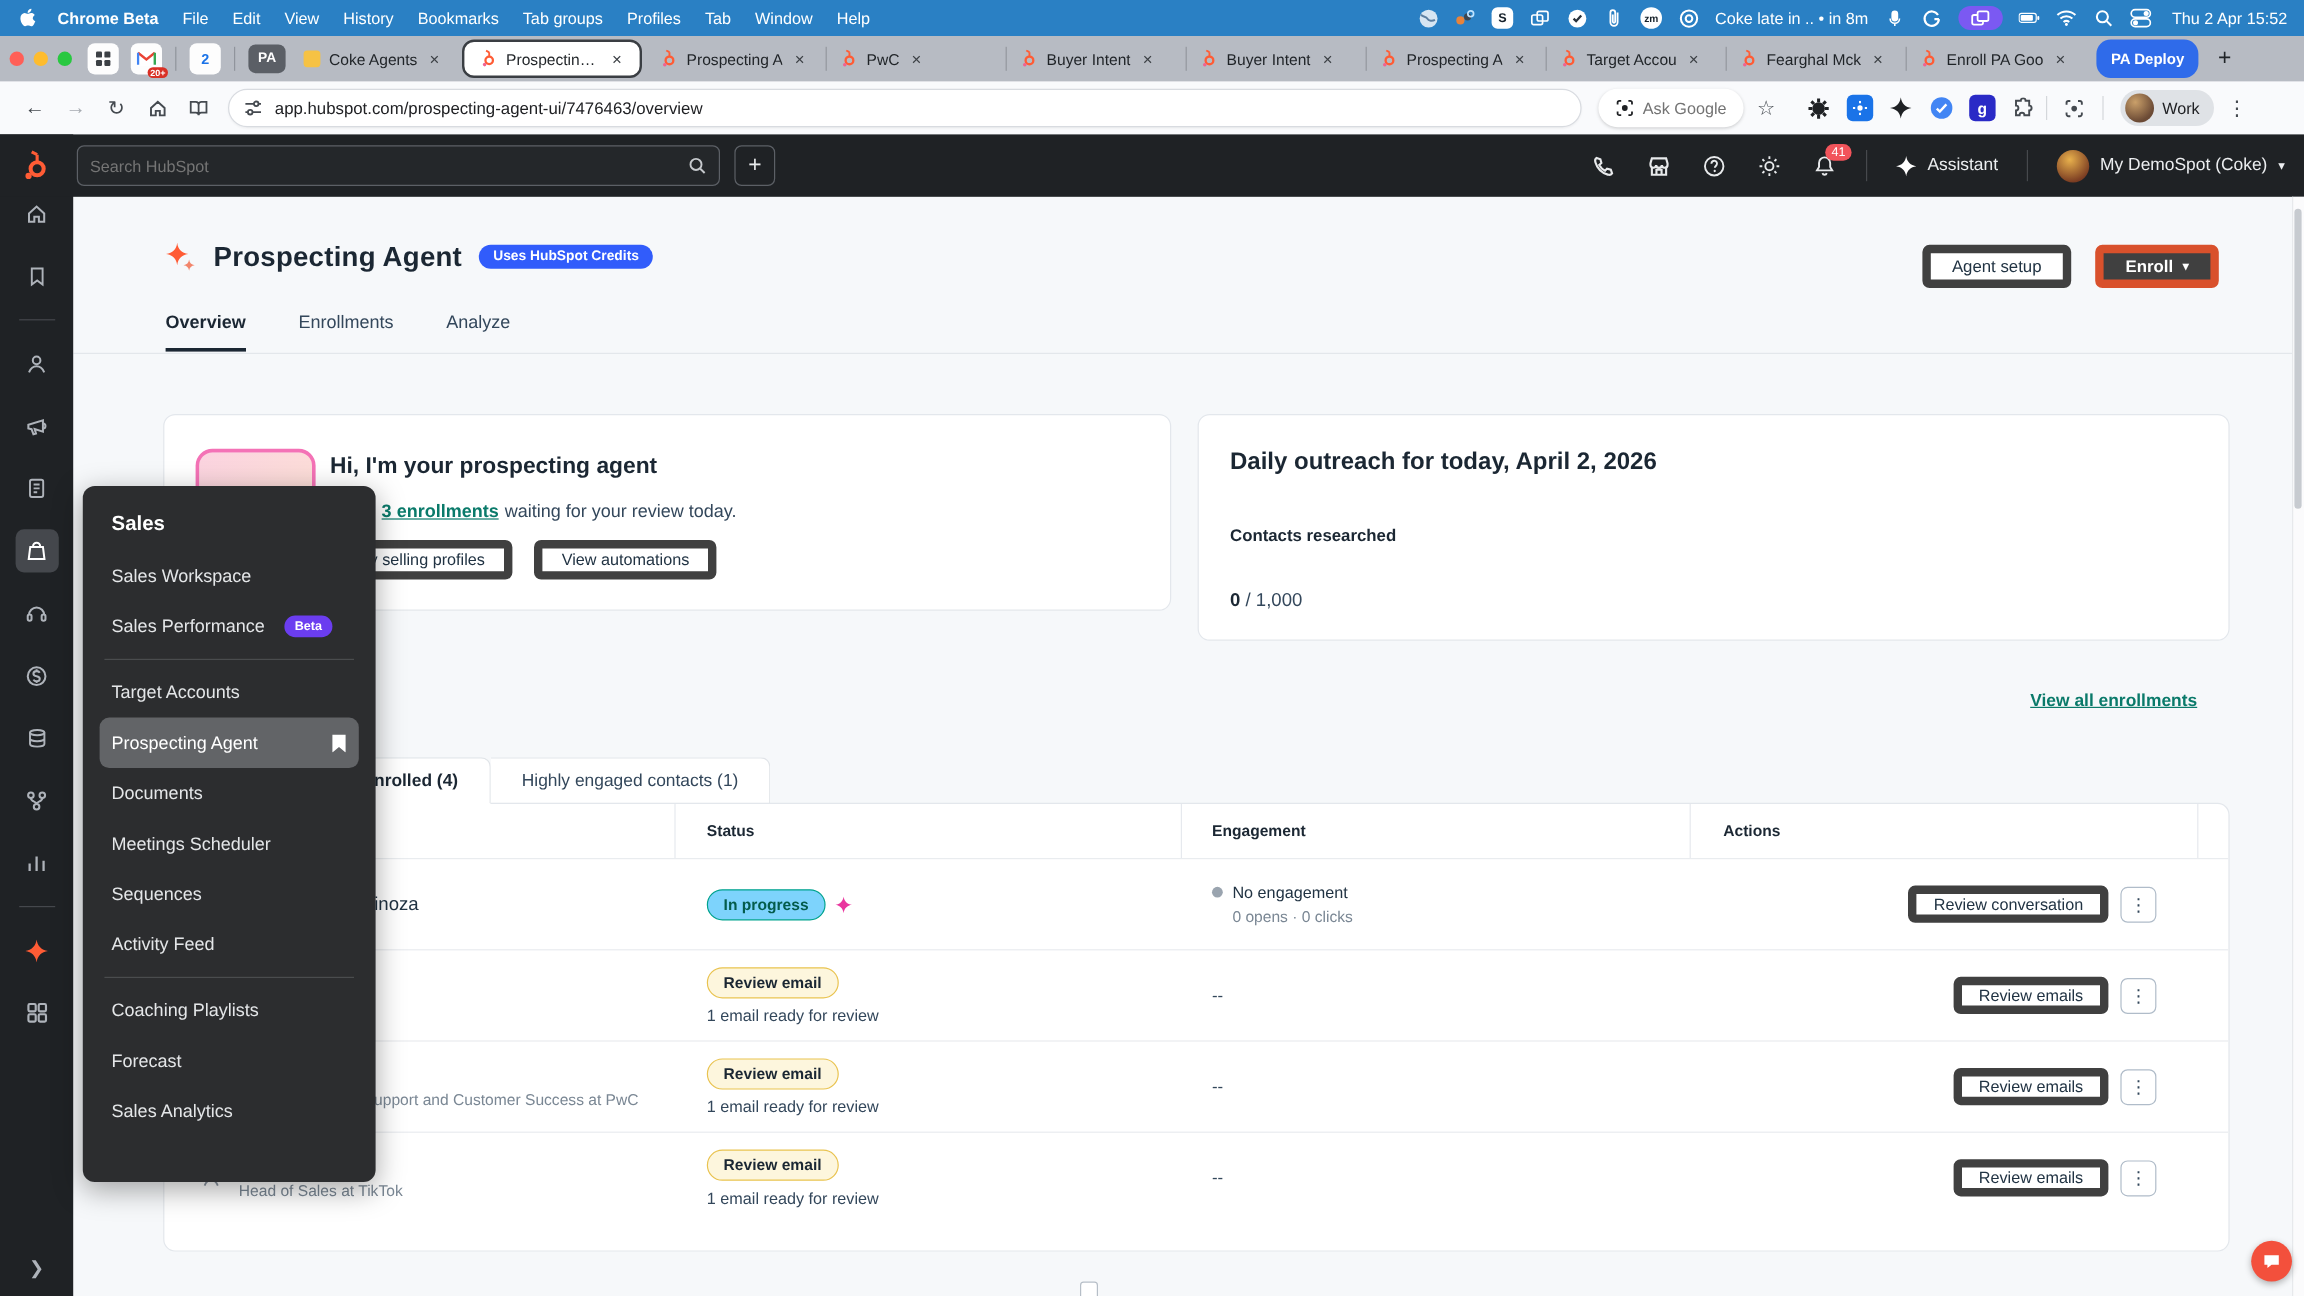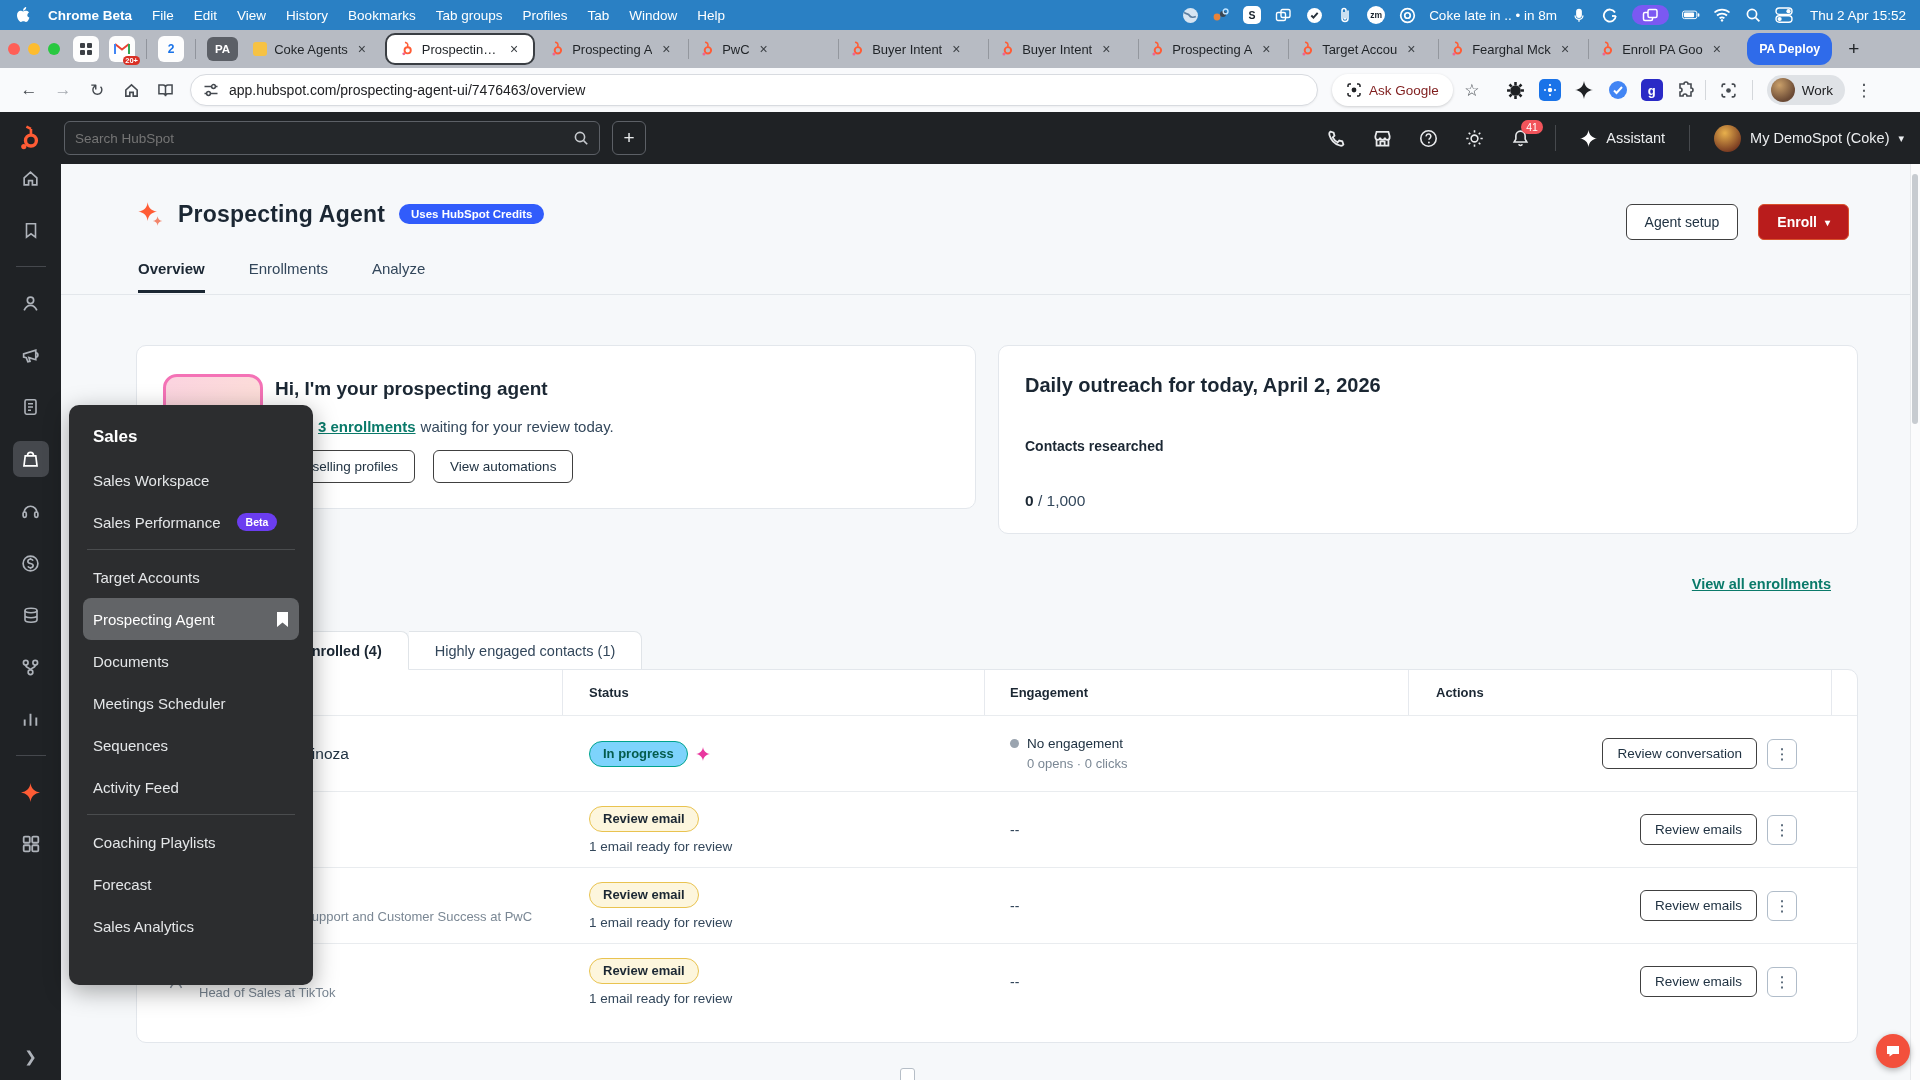--- a/index.html
+++ b/index.html
@@ -35,21 +35,21 @@
   .favsq{width:14px;height:14px;border-radius:3px;background:#f6c244;flex:none}
   .gmailchip{position:relative}
   .gmailbadge{position:absolute;bottom:-3px;right:-5px;background:#d93025;color:#fff;font-size:7.5px;border-radius:6px;padding:0 2px;font-weight:bold}
 
   
   #toolbar{position:absolute;left:0;top:68px;width:1920px;height:44px;background:#f9fafc;display:flex;align-items:center;padding:0 14px;gap:4px}
   .tb-ic{width:30px;height:30px;border-radius:50%;display:flex;align-items:center;justify-content:center;color:#454a50;font-size:17px}
   .tb-ic.dis{color:#a7abb1}
   #omnibox{display:flex;align-items:center;flex:0 0 1128px;height:32px;background:#fff;border:1px solid #d8dbe0;border-radius:16px;margin-left:6px;padding:0 12px;gap:10px;box-shadow:0 1px 2px rgba(0,0,0,.05)}
   #omnibox .url{font-size:14px;color:#202124;white-space:nowrap;overflow:hidden;border:none;outline:none;background:transparent;flex:1;font-family:"Liberation Sans",sans-serif}
-  .askpill{display:flex;align-items:center;gap:7px;background:#fff;border-radius:16px;height:32px;padding:0 14px;margin-left:10px;box-shadow:0 1px 3px rgba(0,0,0,.18);font-size:13.5px;color:#7f1d1d;white-space:nowrap}
+  .askpill{display:flex;align-items:center;gap:7px;background:#fff;border-radius:16px;height:32px;padding:0 14px;margin-left:10px;box-shadow:0 1px 3px rgba(0,0,0,.18);font-size:13.5px;color:#737373;white-space:nowrap}
   .extrow{display:flex;align-items:center;gap:12px;margin-left:14px}
   .ext{width:22px;height:22px;display:flex;align-items:center;justify-content:center;border-radius:5px}
   .ext.sq-blue{background:#1a73e8}
   .ext.sq-indigo{background:#2a2ac6;color:#fff;font-weight:bold;font-size:13px}
   .tb-sep{width:1px;height:20px;background:#d4d7db;margin:0 4px}
   .workpill{display:flex;align-items:center;gap:7px;background:#dfe2e6;border-radius:16px;height:30px;padding:3px 12px 3px 4px;font-size:13.5px;color:#202124;margin-left:6px}
   .avatar-sm{width:24px;height:24px;border-radius:50%;background:radial-gradient(circle at 35% 30%,#caa06a,#6b4a35 70%)}
 
   
   #hstop{position:absolute;left:0;top:112px;width:1920px;height:52px;background:#1f2225;display:flex;align-items:center;padding:0 16px;color:#eceef0;z-index:5}
@@ -72,22 +72,22 @@
   .sdiv{width:30px;height:1px;background:#45484d;margin:2px 0}
   .sbottom{margin-top:auto;margin-bottom:14px;color:#aeb3ba;font-size:15px}
 
   
   #content{position:absolute;left:61px;top:164px;width:1859px;height:916px;background:#f6f8fa;overflow:hidden}
 
   #pagehead{position:absolute;left:75px;top:36px;display:flex;align-items:center;gap:14px}
   #pagehead h1{font-size:23px;color:#1b2733;letter-spacing:.2px}
   .credits{background:#315cfb;color:#fff;font-size:11.5px;font-weight:bold;border-radius:12px;padding:4px 12px}
   #headbtns{position:absolute;right:71px;top:40px;display:flex;gap:20px}
-  .btn{display:inline-flex;align-items:center;justify-content:center;height:36px;padding:0 18px;border:1px solid #404040;border-radius:6px;background:#fff;font-size:14px;color:#213343;font-weight:500;white-space:nowrap}
-  .btn.primary{background:#b91c1c;border-color:#d9512c;color:#fff;gap:8px;font-weight:600}
+  .btn{display:inline-flex;align-items:center;justify-content:center;height:36px;padding:0 18px;border:7px solid #404040;border-radius:6px;background:#fff;font-size:14px;color:#213343;font-weight:500;white-space:nowrap}
+  .btn.primary{background:#404040;border-color:#d9512c;color:#fff;gap:8px;font-weight:600}
   #pagetabs{position:absolute;left:77px;top:96px;display:flex;gap:44px;font-size:15px;color:#33475b}
   #pagetabs .ptab{padding-bottom:13px}
   #pagetabs .ptab.active{font-weight:bold;color:#1b2733;border-bottom:3px solid #1b2733}
   #tabsline{position:absolute;left:0;top:130px;width:1859px;height:1px;background:#e3e7eb}
 
   .card{position:absolute;background:#fff;border:1px solid #e3e7ec;border-radius:10px}
   #herocard{left:75px;top:181px;width:840px;height:164px}
   .herotile{position:absolute;left:26px;top:28px;width:100px;height:100px;border-radius:14px;background:linear-gradient(135deg,#fbd3e0,#fde4d3);border:3px solid #f472b6}
   #herocard h2{position:absolute;left:138px;top:32px;font-size:19px;color:#1b2733}
   .heroline{position:absolute;left:114px;top:72px;font-size:15px;color:#33475b;white-space:nowrap}

